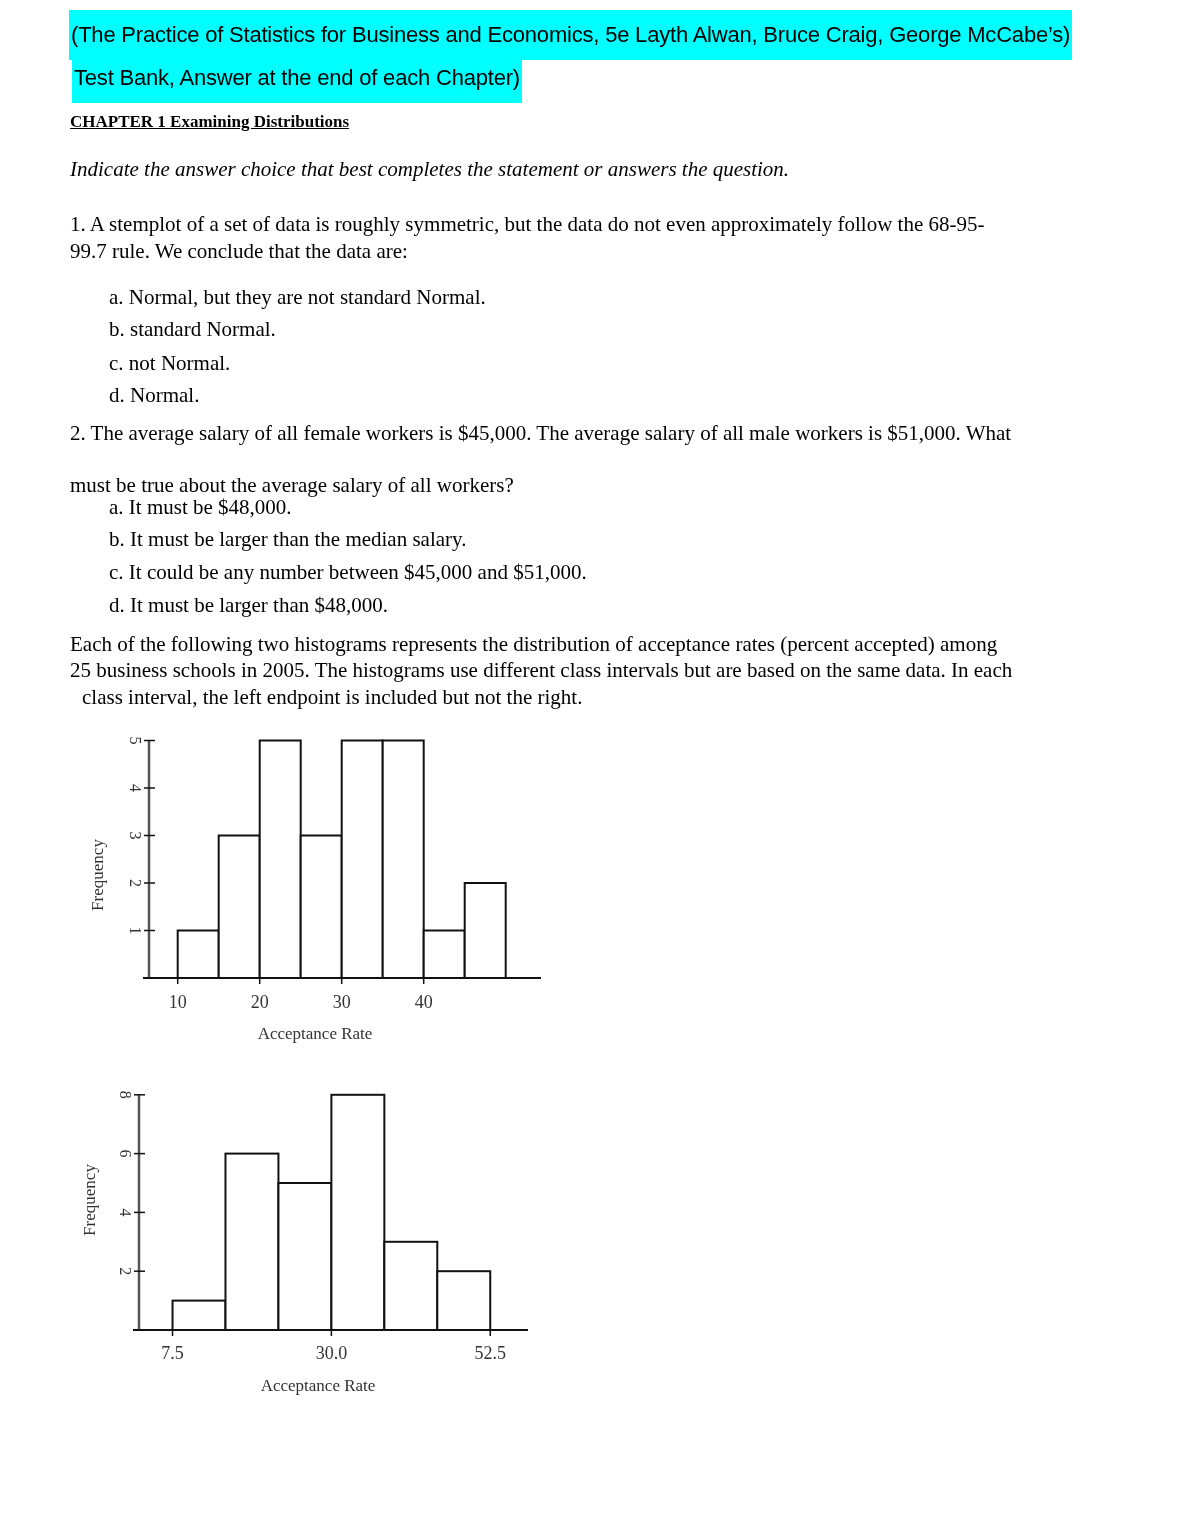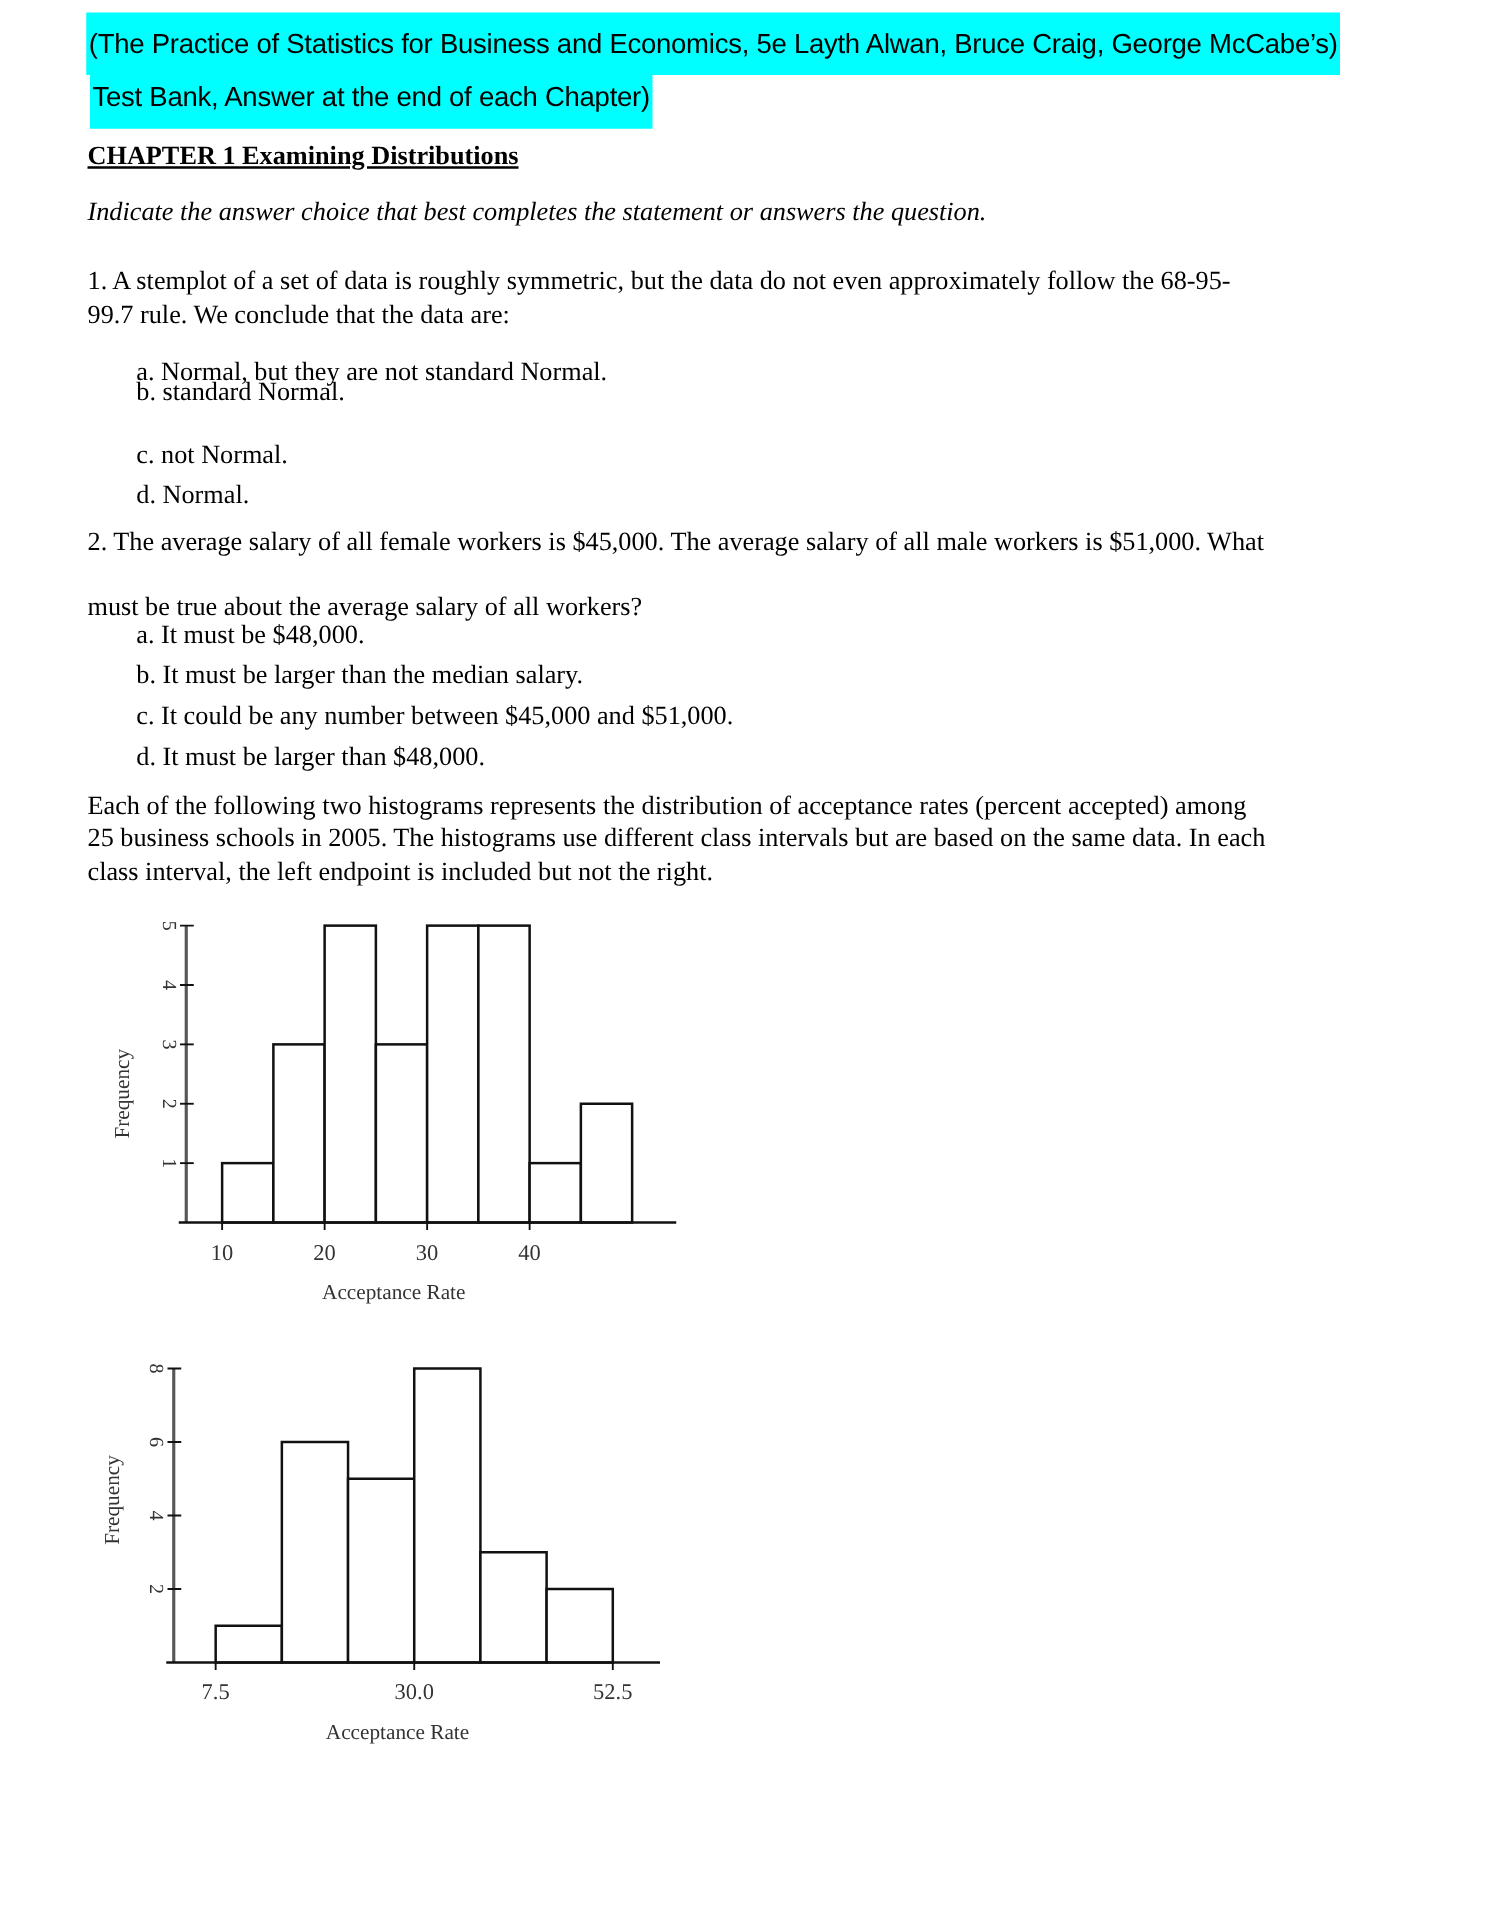--- a/index.html
+++ b/index.html
@@ -1,56 +1,56 @@
 <!DOCTYPE html>
 <html><head>
 <meta charset="utf-8">
 <style>
   html, body { margin: 0; padding: 0; background: #ffffff; }
   body { width: 1190px; height: 1540px; position: relative; overflow: hidden; color: #000; }
   .sans { font-family: "Liberation Sans", sans-serif; }
   .serif { font-family: "Liberation Serif", serif; }
   .hl { position: absolute; background: #00ffff; font-size: 22px; line-height: 26px; padding: 12px 2px; white-space: nowrap; letter-spacing: -0.2px; }
-  .chapter { position: absolute; left: 70px; top: 112px; font-size: 21px; font-weight: bold; text-decoration: underline; white-space: nowrap; }
+  .chapter { position: absolute; left: 70px; top: 112px; font-size: 17px; font-weight: bold; text-decoration: underline; white-space: nowrap; }
   .instr { position: absolute; left: 70px; top: 157px; font-size: 21px; font-style: italic; white-space: nowrap; }
   .para { position: absolute; left: 70px; font-size: 21px; line-height: 26px; width: 1060px; }
   .opt { position: absolute; left: 109px; font-size: 21px; white-space: nowrap; margin-top: 17px; }
   svg text { font-family: "Liberation Serif", serif; fill: #333; }
 </style>
 </head>
 <body>
 
 <div class="hl sans" style="left:69px; top:10px;">(The Practice of Statistics for Business and Economics, 5e Layth Alwan, Bruce Craig, George McCabe’s)</div>
 <div class="hl sans" style="left:72px; top:53px;">Test Bank, Answer at the end of each Chapter)</div>
 
 <div class="chapter serif">CHAPTER 1 Examining Distributions</div>
 <div class="instr serif">Indicate the answer choice that best completes the statement or answers the question.</div>
 
 <div>
   <div class="para serif" style="top:211px; white-space:nowrap;">1. A stemplot of a set of data is roughly symmetric, but the data do not even approximately follow the 68-95-</div>
   <div class="para serif" style="top:238px; white-space:nowrap;">99.7 rule. We conclude that the data are:</div>
   <div class="opt serif" style="top:268px;">a. Normal, but they are not standard Normal.</div>
-  <div class="opt serif" style="top:284px;">b. standard Normal.</div>
+  <div class="opt serif" style="top:300px;">b. standard Normal.</div>
   <div class="opt serif" style="top:334px;">c. not Normal.</div>
   <div class="opt serif" style="top:366px;">d. Normal.</div>
 </div>
 
 <div>
   <div class="para serif" style="top:420px; white-space:nowrap;">2. The average salary of all female workers is $45,000. The average salary of all male workers is $51,000. What</div>
   <div class="para serif" style="top:448px; white-space:nowrap;margin-top:24px;">must be true about the average salary of all workers?</div>
   <div class="opt serif" style="top:478px;">a. It must be $48,000.</div>
   <div class="opt serif" style="top:510px;">b. It must be larger than the median salary.</div>
   <div class="opt serif" style="top:543px;">c. It could be any number between $45,000 and $51,000.</div>
   <div class="opt serif" style="top:576px;">d. It must be larger than $48,000.</div>
 </div>
 
 <div>
   <div class="para serif" style="top:631px; white-space:nowrap;">Each of the following two histograms represents the distribution of acceptance rates (percent accepted) among</div>
   <div class="para serif" style="top:657px; white-space:nowrap;">25 business schools in 2005. The histograms use different class intervals but are based on the same data. In each</div>
-  <div class="para serif" style="top:684px; white-space:nowrap;">class interval, the left endpoint is included but not the right.</div>
+  <div class="para serif" style="top:684px; white-space:nowrap;margin-left:12px;">class interval, the left endpoint is included but not the right.</div>
 </div>
 
 <svg id="hist1" style="position:absolute; left:80px; top:725px;" width="480" height="330">
     <rect x="97.69999999999999" y="205.5" width="41" height="47.5" fill="#fff" stroke="#111" stroke-width="2"></rect>
     <rect x="138.7" y="110.5" width="41" height="142.5" fill="#fff" stroke="#111" stroke-width="2"></rect>
     <rect x="179.7" y="15.5" width="41" height="237.5" fill="#fff" stroke="#111" stroke-width="2"></rect>
     <rect x="220.7" y="110.5" width="41" height="142.5" fill="#fff" stroke="#111" stroke-width="2"></rect>
     <rect x="261.7" y="15.5" width="41" height="237.5" fill="#fff" stroke="#111" stroke-width="2"></rect>
     <rect x="302.7" y="15.5" width="41" height="237.5" fill="#fff" stroke="#111" stroke-width="2"></rect>
     <rect x="343.7" y="205.5" width="41" height="47.5" fill="#fff" stroke="#111" stroke-width="2"></rect>

